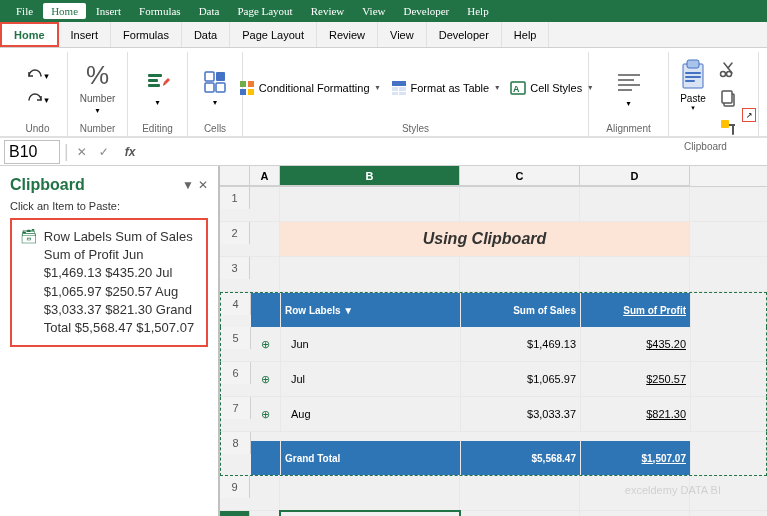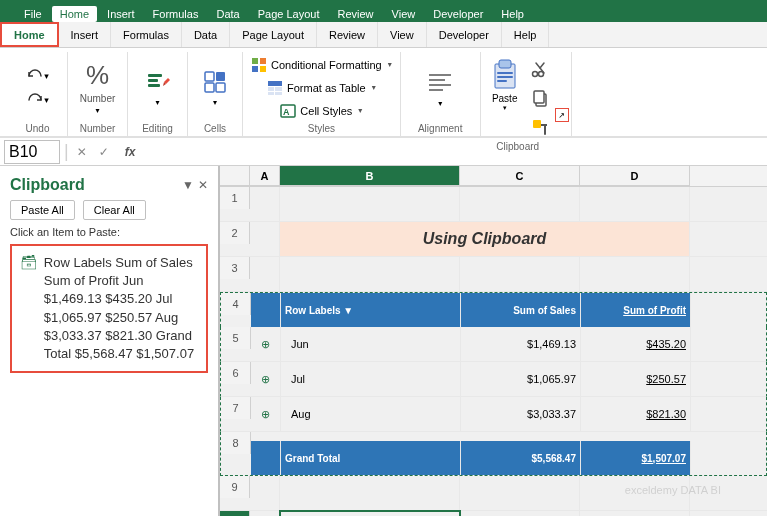--- a/index.html
+++ b/index.html
@@ -1,19 +1,19 @@
 <!DOCTYPE html>
 <html><head>
   <meta charset="utf-8">
   <style>
     * { box-sizing: border-box; margin: 0; padding: 0; }
     body { font-family: 'Segoe UI', Arial, sans-serif; font-size: 12px; background: #f0f0f0; width: 767px; height: 516px; overflow: hidden; }
 
     
-    .menu-bar { display: flex; background: #217346; height: 22px; align-items: flex-end; padding: 0 16px; gap: 2px; }
+    .menu-bar { display: flex; background: #217346; height: 22px; align-items: center; padding: 0 8px; gap: 2px; font-family: Liberation Serif, serif; }
     .menu-item { color: white; font-size: 11px; padding: 2px 8px; cursor: pointer; }
     .menu-item.active { background: white; color: #217346; border-radius: 2px; }
     .ribbon-tabs { display: flex; background: #f3f3f3; border-bottom: 1px solid #d0d0d0; height: 26px; }
     .tab { padding: 0 12px; display: flex; align-items: center; font-size: 11px; cursor: pointer; border-right: 1px solid #e0e0e0; height: 100%; }
     .tab.active { background: white; border-top: 2px solid #217346; font-weight: 600; color: #217346; }
 
     .ribbon-content { display: flex; background: white; padding: 4px 8px; height: 90px; border-bottom: 2px solid #e0e0e0; }
     .undo-row { display: flex; align-items: center; gap: 2px; }
     .undo-btn { display: flex; align-items: center; padding: 2px 4px; cursor: pointer; border-radius: 2px; font-size: 11px; }
     .style-btn { display: flex; align-items: center; gap: 4px; padding: 2px 4px; cursor: pointer; border-radius: 2px; font-size: 11px; white-space: nowrap; }
@@ -153,21 +153,21 @@
         <rect x="15" y="4" width="9" height="9" rx="1" fill="#4472c4"></rect>
         <rect x="4" y="15" width="9" height="9" rx="1" fill="none" stroke="#4472c4" stroke-width="1.5"></rect>
         <rect x="15" y="15" width="9" height="9" rx="1" fill="none" stroke="#4472c4" stroke-width="1.5"></rect>
       </svg>
       <span style="font-size:8px;">▾</span>
     </div>
     <div class="rg-label">Cells</div>
   </div>
 
   <div class="rg" style="min-width:150px;">
-    <div class="rg-inner" style="flex-direction:column; justify-content:center; gap:3px;">
+    <div class="rg-inner" style="justify-content:center; gap:3px;">
       <div class="style-btn">
         <span class="style-icon">
           <svg width="16" height="16" viewBox="0 0 16 16">
               <rect x="1" y="1" width="6" height="6" fill="#70ad47"></rect>
               <rect x="9" y="1" width="6" height="6" fill="#ed7d31"></rect>
               <rect x="1" y="9" width="6" height="6" fill="#4472c4"></rect>
               <rect x="9" y="9" width="6" height="6" fill="#ffc000"></rect>
             </svg>
         </span>
         <span>Conditional Formatting</span>
@@ -271,24 +271,20 @@
 <div class="main-area">
 
   <div class="clipboard-panel">
     <div class="clipboard-header">
       <span class="clipboard-title">Clipboard</span>
       <div class="clipboard-icons">
         <span class="clipboard-icon-btn">▼</span>
         <span class="clipboard-icon-btn">✕</span>
       </div>
     </div>
-    <div class="clipboard-action-btns">
-      <button class="clip-btn">Paste All</button>
-      <button class="clip-btn">Clear All</button>
-    </div>
     <span class="click-to-paste">Click an Item to Paste:</span>
     <div class="clipboard-item">
       <span class="clip-item-icon">🗃</span>
       <span class="clip-item-text">Row Labels Sum of Sales Sum of Profit Jun $1,469.13 $435.20 Jul $1,065.97 $250.57 Aug $3,033.37 $821.30 Grand Total $5,568.47 $1,507.07</span>
     </div>
   </div>
 
   <div class="spreadsheet">
 
     <div class="col-header-row">

